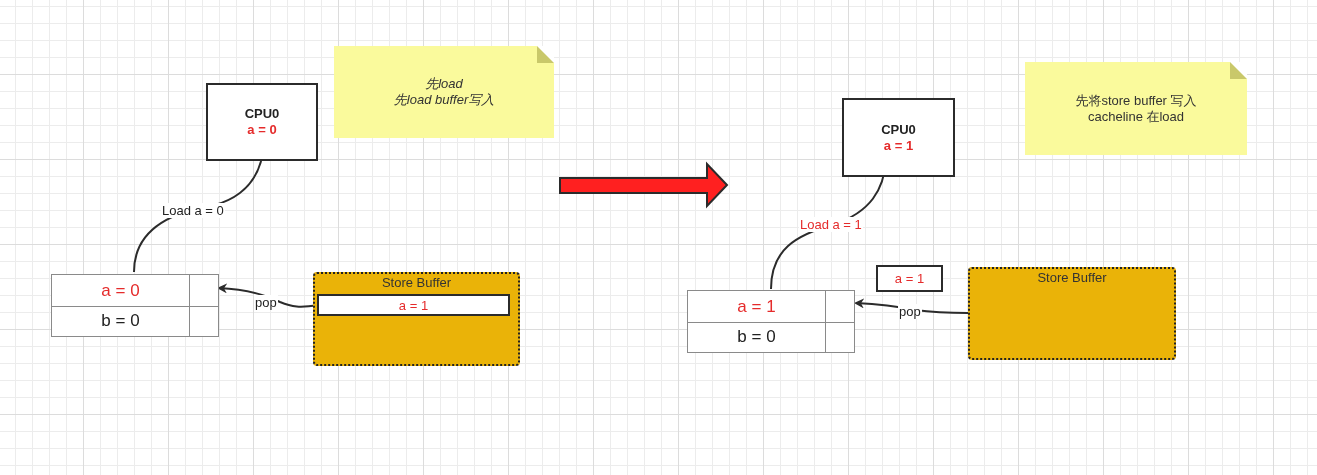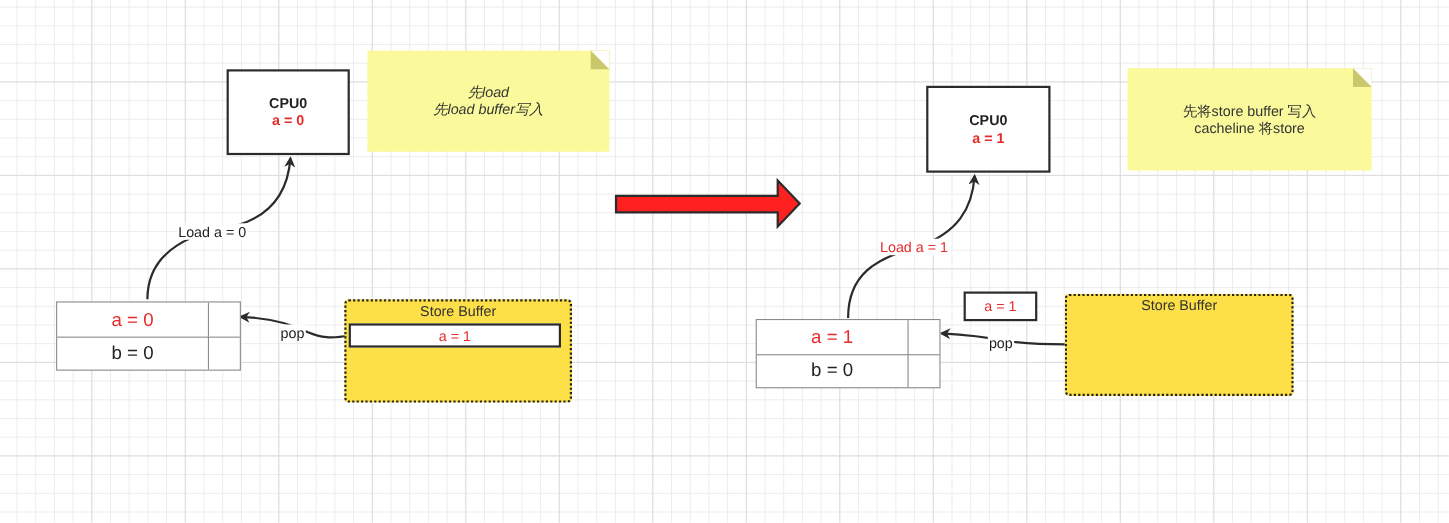--- a/index.html
+++ b/index.html
@@ -12,41 +12,41 @@
       linear-gradient(to right, #ececec 1px, transparent 1px),
       linear-gradient(to bottom, #ececec 1px, transparent 1px);
     background-size: 85px 85px, 85px 85px, 17px 17px, 17px 17px;
     background-position: -2px -11px, -2px -11px, -2px -11px, -2px -11px;
     font-family: "Liberation Sans", "DejaVu Sans", sans-serif;
   }
   .abs { position: absolute; box-sizing: border-box; }
   .cpu {
     background: #fff; border: 2px solid #2b2b2b;
     display: flex; flex-direction: column; align-items: center; justify-content: center;
-    font-size: 13px; color: #222; line-height: 16px;
+    font-size: 13px; color: #222; line-height: 16px; margin-top: 20px;
   }
   .cpu .val { color: #e52b2b; font-weight: bold; }
   .cpu .title { font-weight: bold; }
   .note { background: #fafa9c; }
   .note .fold {
     position: absolute; right: 0; top: 0; width: 0; height: 0;
     border-style: solid; border-width: 0 17px 17px 0;
     border-color: transparent #ffffff #c9c86a transparent;
   }
   .note .txt {
     position: absolute; left: 0; right: 0; top: 50%; transform: translateY(-50%);
     text-align: center; font-size: 13px; line-height: 16px; color: #333;
   }
   .cache { background: #fff; border: 1px solid #8a8a8a; }
   .cache .row { position: absolute; left: 0; right: 0; display: flex; }
   .cache .cell-main { flex: 1; text-align: center; font-size: 17px; display: flex; align-items: center; justify-content: center; border-right: 1px solid #8a8a8a; }
   .cache .cell-side { width: 28px; }
   .red { color: #e52b2b; text-align: center; }
   .dark { color: #222; }
-  .sb { border: 2px dotted #222; border-radius: 4px; background: #fde047; }
+  .sb { border: 2px dotted #222; border-radius: 4px; background: #eab308; }
   .sb .label { position: absolute; top: 1px; left: 0; right: 0; text-align: center; font-size: 13px; color: #333; }
   .entry { border: 2px solid #2b2b2b; background: #fff; text-align: center; font-size: 13px; color: #e52b2b; display: flex; align-items: center; justify-content: center; }
   .edge-label { font-size: 13px; background: #fff; padding: 0 1px; line-height: 15px; white-space: nowrap; }
   svg.overlay { position: absolute; left: 0; top: 0; }
 </style>
 </head>
 <body>
 
 <svg class="overlay" width="1317" height="475">
   <defs>
@@ -101,21 +101,21 @@
 
 <div class="abs cpu" style="left:842px;top:78px;width:113px;height:79px;">
   <span class="title">CPU0</span>
   <span class="val">a = 1</span>
 </div>
 
 <div class="abs note" style="left:985px;top:62px;width:222px;height:93px;margin-left:40px;">
   <div class="fold"></div>
   <div class="txt">
     <div>先将store buffer 写入</div>
-    <div>cacheline 将store</div>
+    <div>cacheline 在load</div>
   </div>
 </div>
 
 <span class="abs edge-label red" style="left:799px;top:217px;">Load a = 1</span>
 
 <div class="abs entry" style="left:876px;top:265px;width:67px;height:27px;">a = 1</div>
 
 <div class="abs cache" style="left:687px;top:290px;width:168px;height:63px;">
   <div class="row" style="top:0;height:31px;border-bottom:1px solid #8a8a8a;">
     <div class="cell-main red">a = 1</div>

